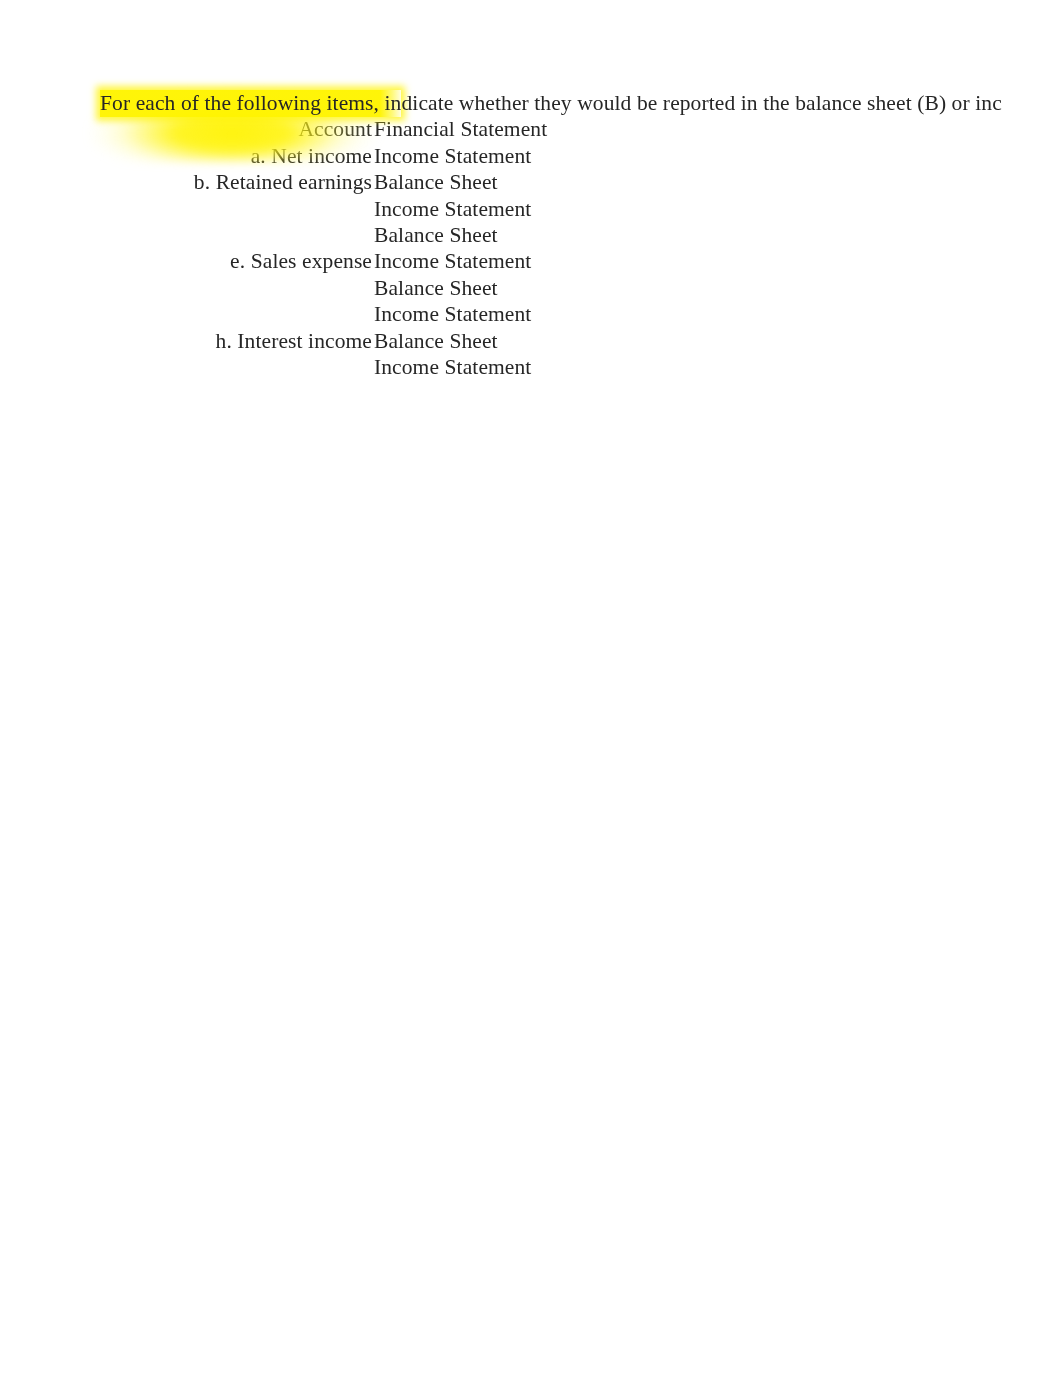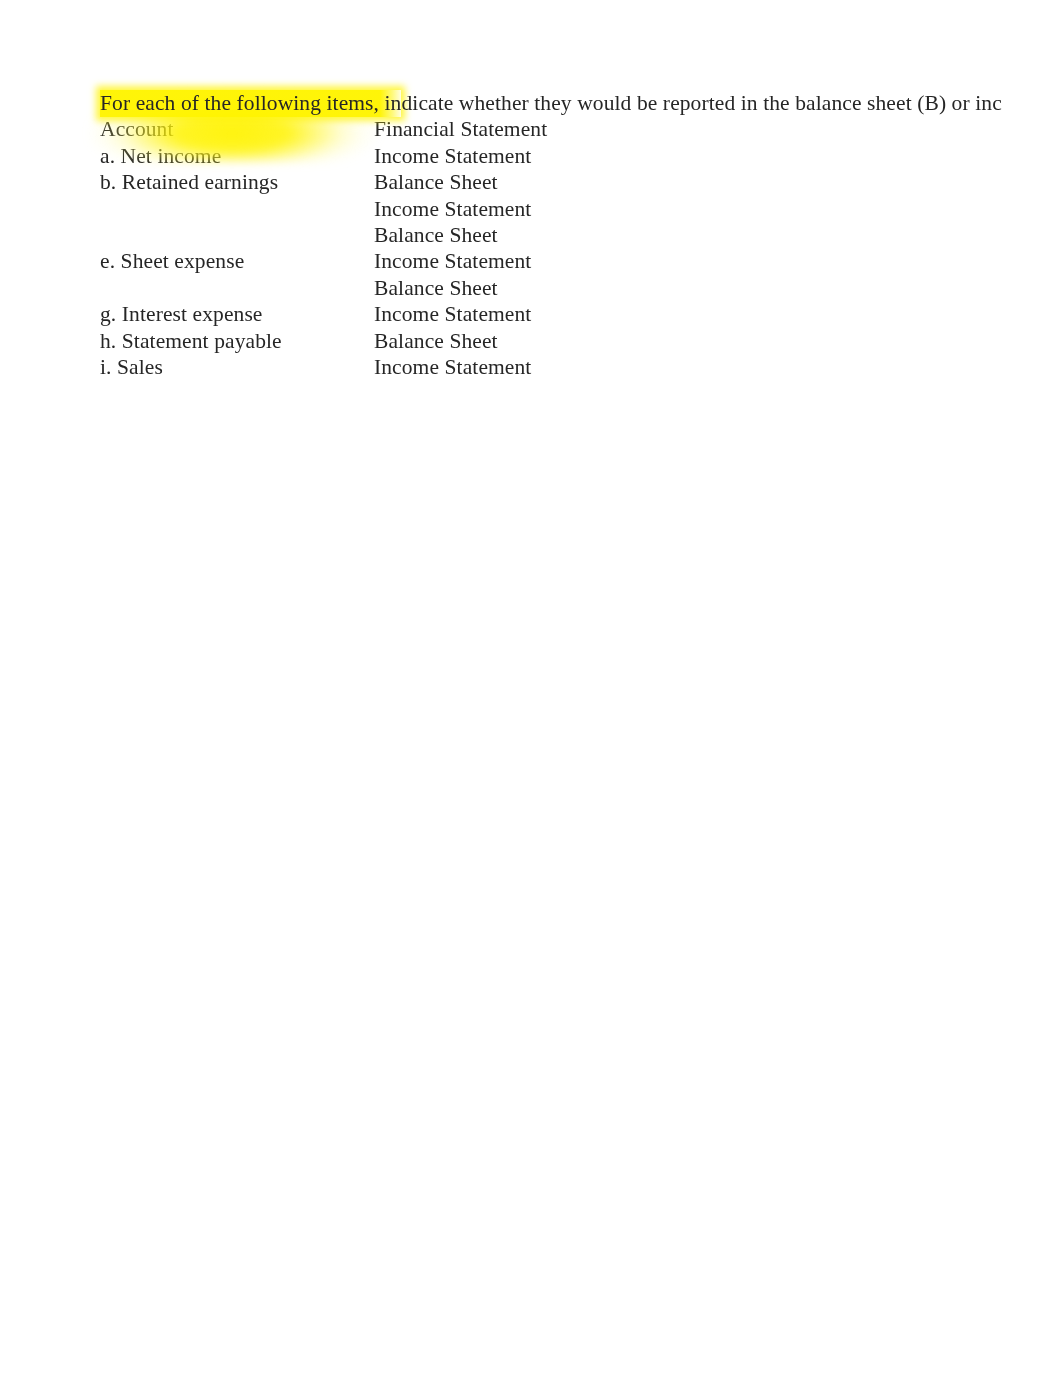--- a/index.html
+++ b/index.html
@@ -91,20 +91,21 @@
   .row {
     display: block;
     position: relative;
     height: 26.4px;
   }
   .col-account {
     position: absolute;
     left: 0;
     top: 0;
     width: 272px;
+    text-align: right;
   }
   .col-statement {
     position: absolute;
     left: 274px;
     top: 0;
     width: 300px;
   }
   .row-header .col-account,
   .row-header .col-statement {
     color: #262626;
@@ -138,37 +139,35 @@
 
     <div class="doc-line row">
       <span class="col-statement">Income Statement</span>
     </div>
 
     <div class="doc-line row">
       <span class="col-statement">Balance Sheet</span>
     </div>
 
     <div class="doc-line row">
-      <span class="col-account">e. Sheet expense</span>
+      <span class="col-account">e. Sales expense</span>
       <span class="col-statement">Income Statement</span>
     </div>
 
     <div class="doc-line row">
       <span class="col-statement">Balance Sheet</span>
     </div>
 
     <div class="doc-line row">
-      <span class="col-account">g. Interest expense</span>
       <span class="col-statement">Income Statement</span>
     </div>
 
     <div class="doc-line row">
-      <span class="col-account">h. Statement payable</span>
+      <span class="col-account">h. Interest income</span>
       <span class="col-statement">Balance Sheet</span>
     </div>
 
     <div class="doc-line row">
-      <span class="col-account">i. Sales</span>
       <span class="col-statement">Income Statement</span>
     </div>
 
   </div>
 </div>
 
 </body></html>

